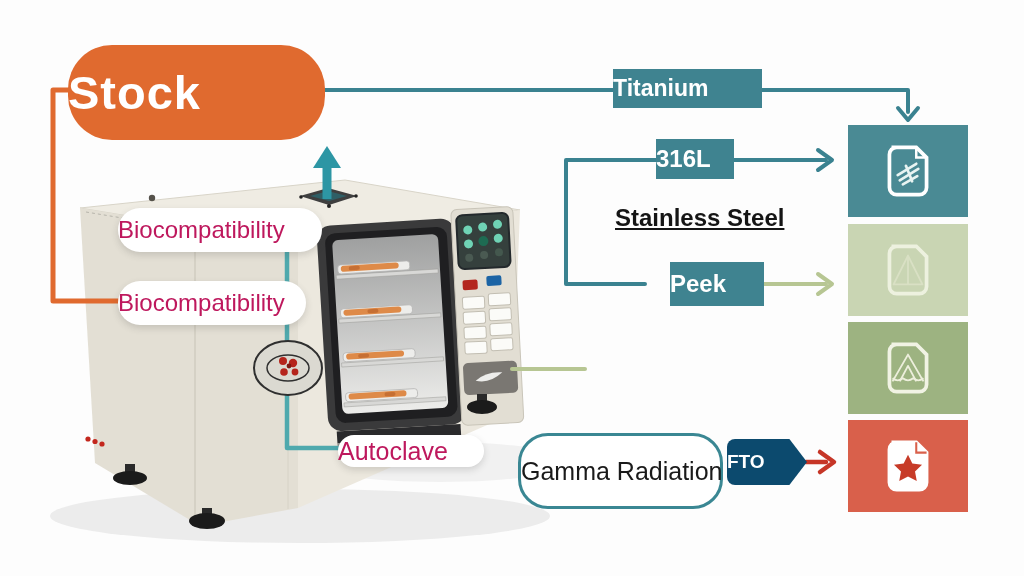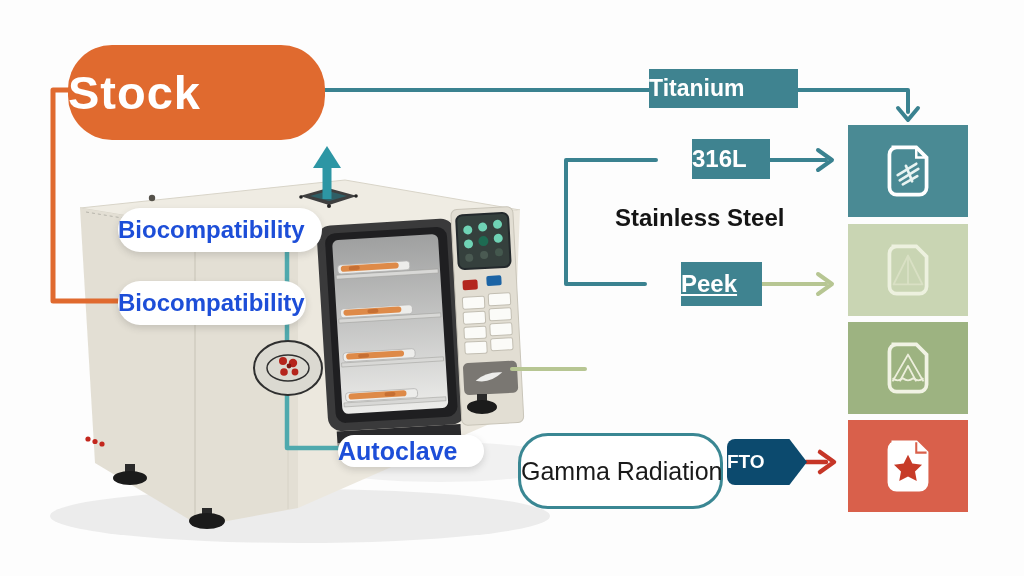--- a/index.html
+++ b/index.html
@@ -3,27 +3,27 @@
 <meta charset="utf-8">
 <style>
   html,body{margin:0;padding:0;width:1024px;height:576px;background:#ffffff;overflow:hidden;
     font-family:"Liberation Sans","DejaVu Sans",sans-serif;}
   #canvas{position:relative;width:1024px;height:576px;background:#fdfdfd;}
   #scene{position:absolute;left:0;top:0;}
   .abs{position:absolute;display:flex;align-items:center;justify-content:flex-start;white-space:nowrap;box-sizing:border-box;}
 
   .stock-pill{left:68px;top:45px;width:257px;height:95px;background:#E06A2F;border-radius:44px;
     color:#fff;font-size:47px;font-weight:700;letter-spacing:1px;}
-  .teal-box{background:#3F8390;color:#fff;font-weight:700;margin-left:36px;}
+  .teal-box{background:#3F8390;color:#fff;font-weight:700;}
   .titanium-box{left:613px;top:69px;width:149px;height:39px;font-size:23px;}
   .g316-box{left:656px;top:139px;width:78px;height:40px;font-size:24px;}
-  .peek-box{left:645px;top:262px;width:81px;height:44px;font-size:24px;text-decoration:underline;}
-  .stainless-label{left:615px;top:203px;width:180px;height:30px;color:#151515;font-size:24px;font-weight:700;}
-
-  .white-pill{background:#ffffff;border-radius:22px;color:#1d4ed8;font-weight:700;
+  .peek-box{left:670px;top:262px;width:94px;height:44px;font-size:24px;}
+  .stainless-label{left:615px;top:203px;width:180px;height:30px;color:#151515;font-size:24px;font-weight:700;text-decoration:underline;}
+
+  .white-pill{background:#ffffff;border-radius:22px;color:#be185d;font-weight:400;
     box-shadow:0 3px 7px rgba(60,60,60,.18);}
   .bio-pill{left:118px;top:208px;width:204px;height:44px;font-size:24px;}
   .ster-pill{left:118px;top:281px;width:188px;height:44px;font-size:24px;}
   .auto-pill{left:338px;top:435px;width:146px;height:32px;font-size:25px;}
 
   .outline-pill{background:#fff;border-radius:30px;color:#1a1a1a;font-weight:400;font-size:25px;}
   .silicone-pill{left:585px;top:338px;width:247px;height:60px;border:3px solid #A9BA84;}
   .gamma-pill{left:518px;top:433px;width:205px;height:76px;border:3px solid #3A8793;}
 
   .fto-tag{left:727px;top:439px;width:80px;height:46px;background:#0c4a6e;color:#fff;

